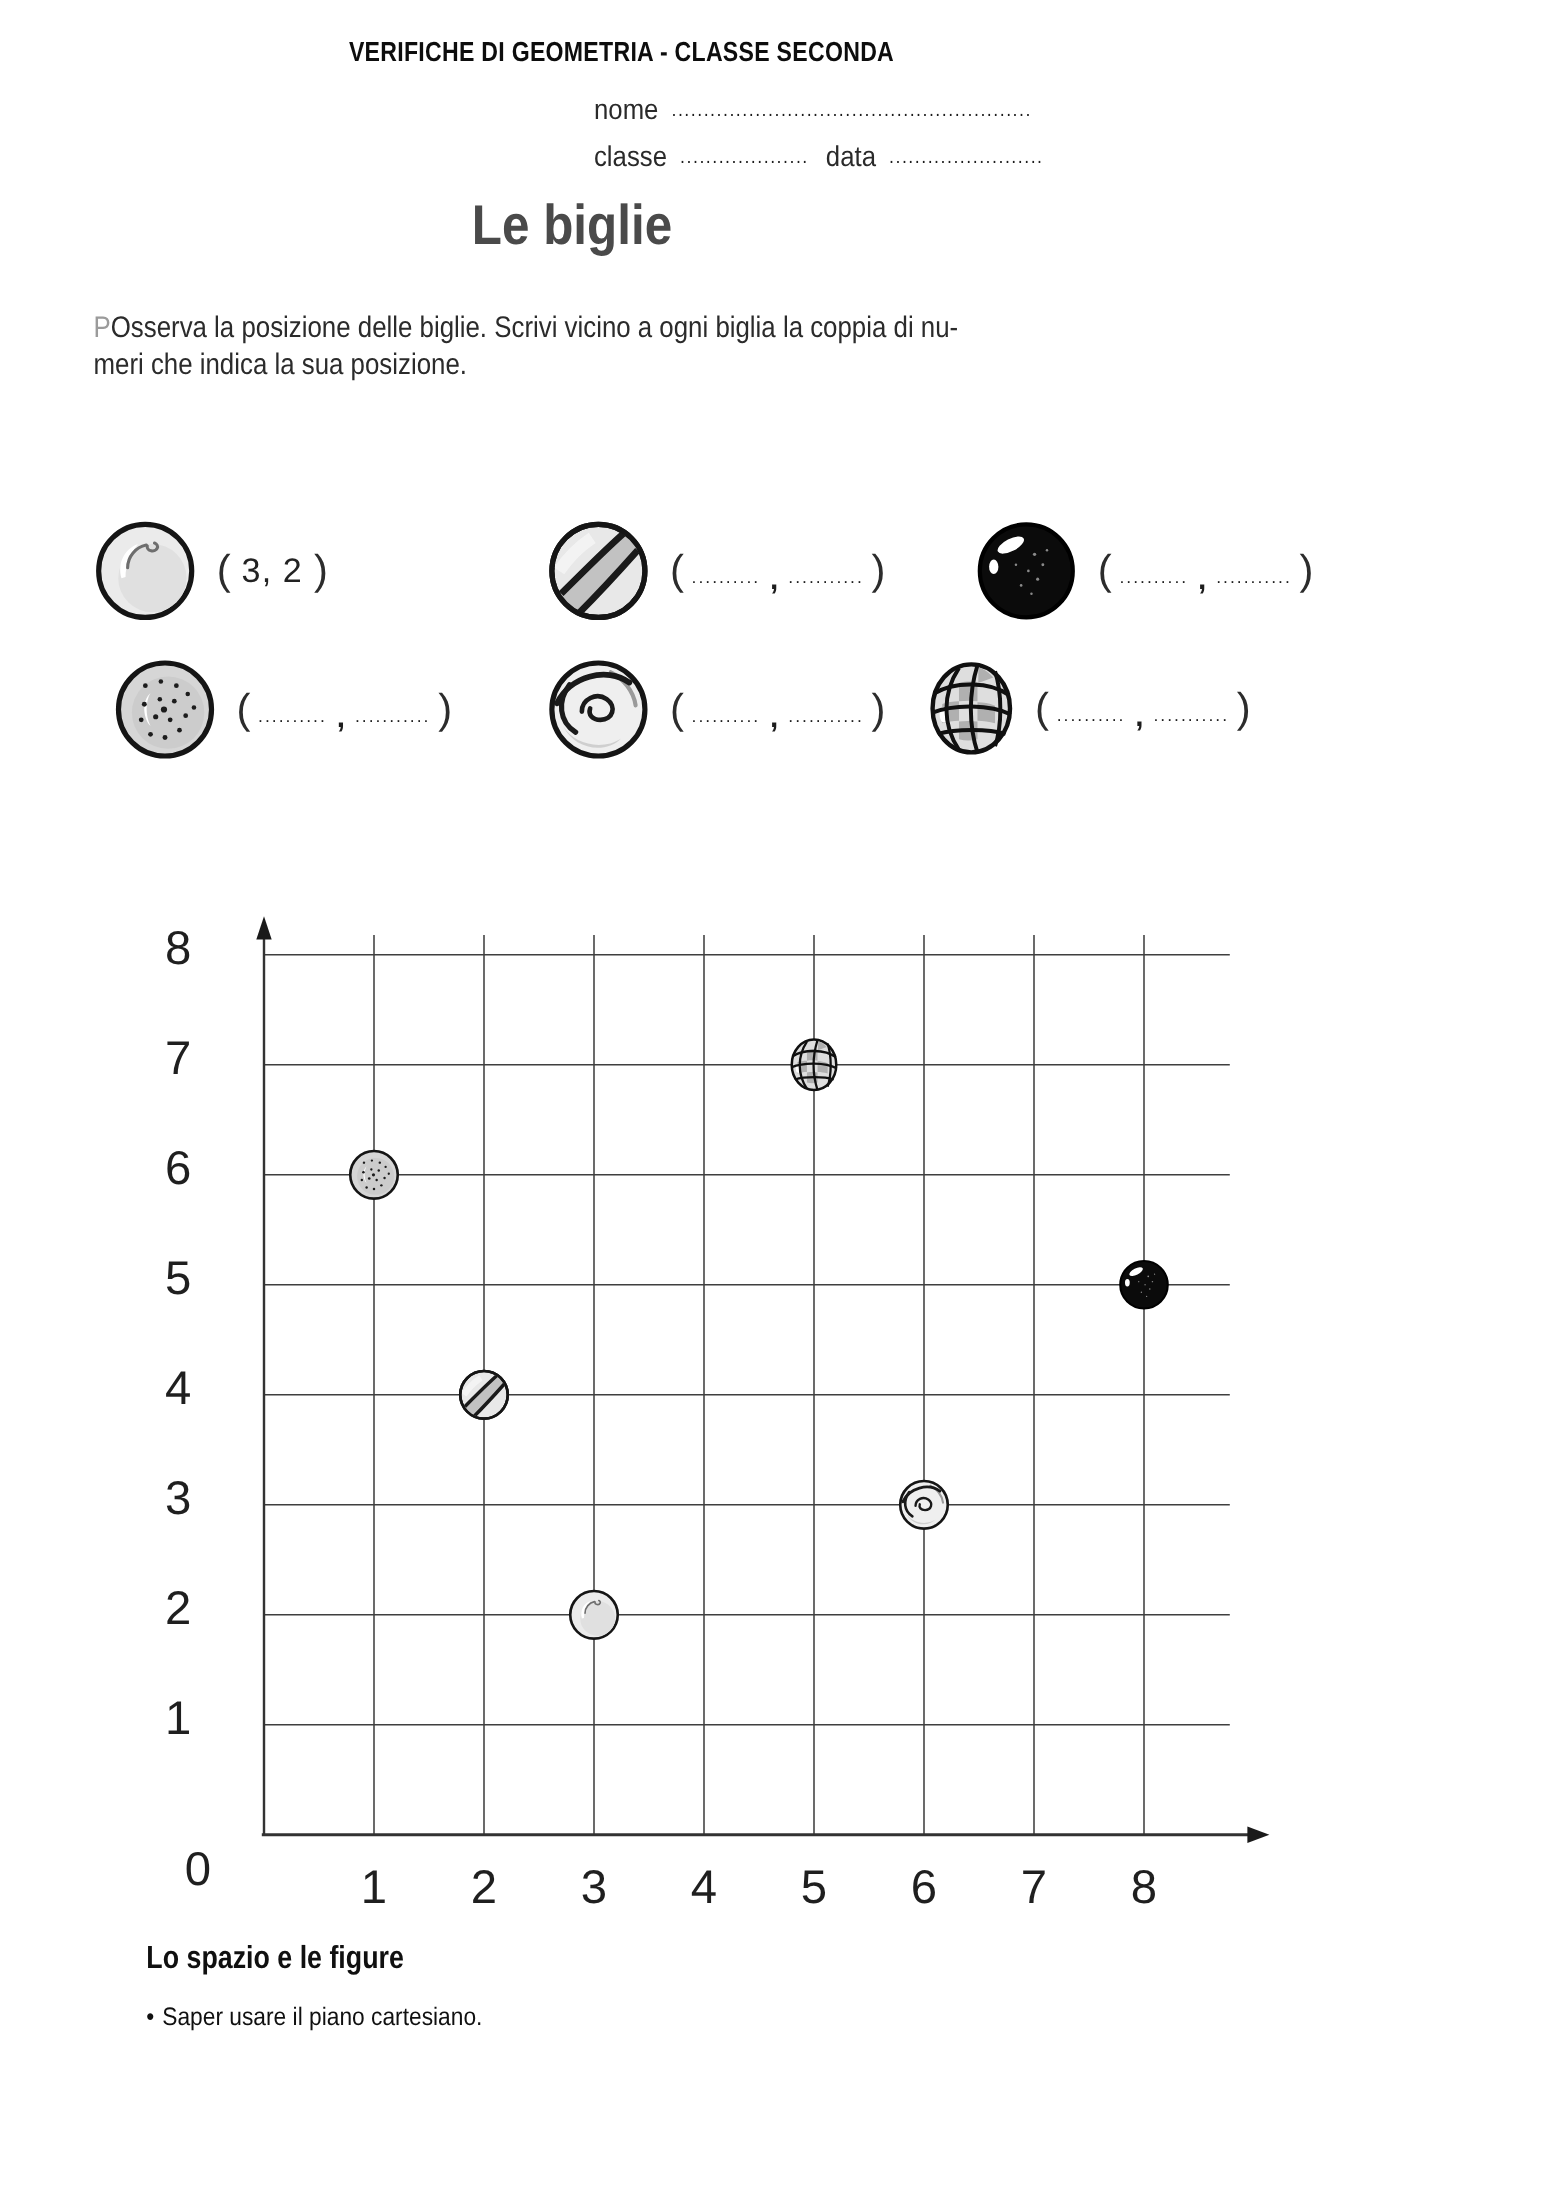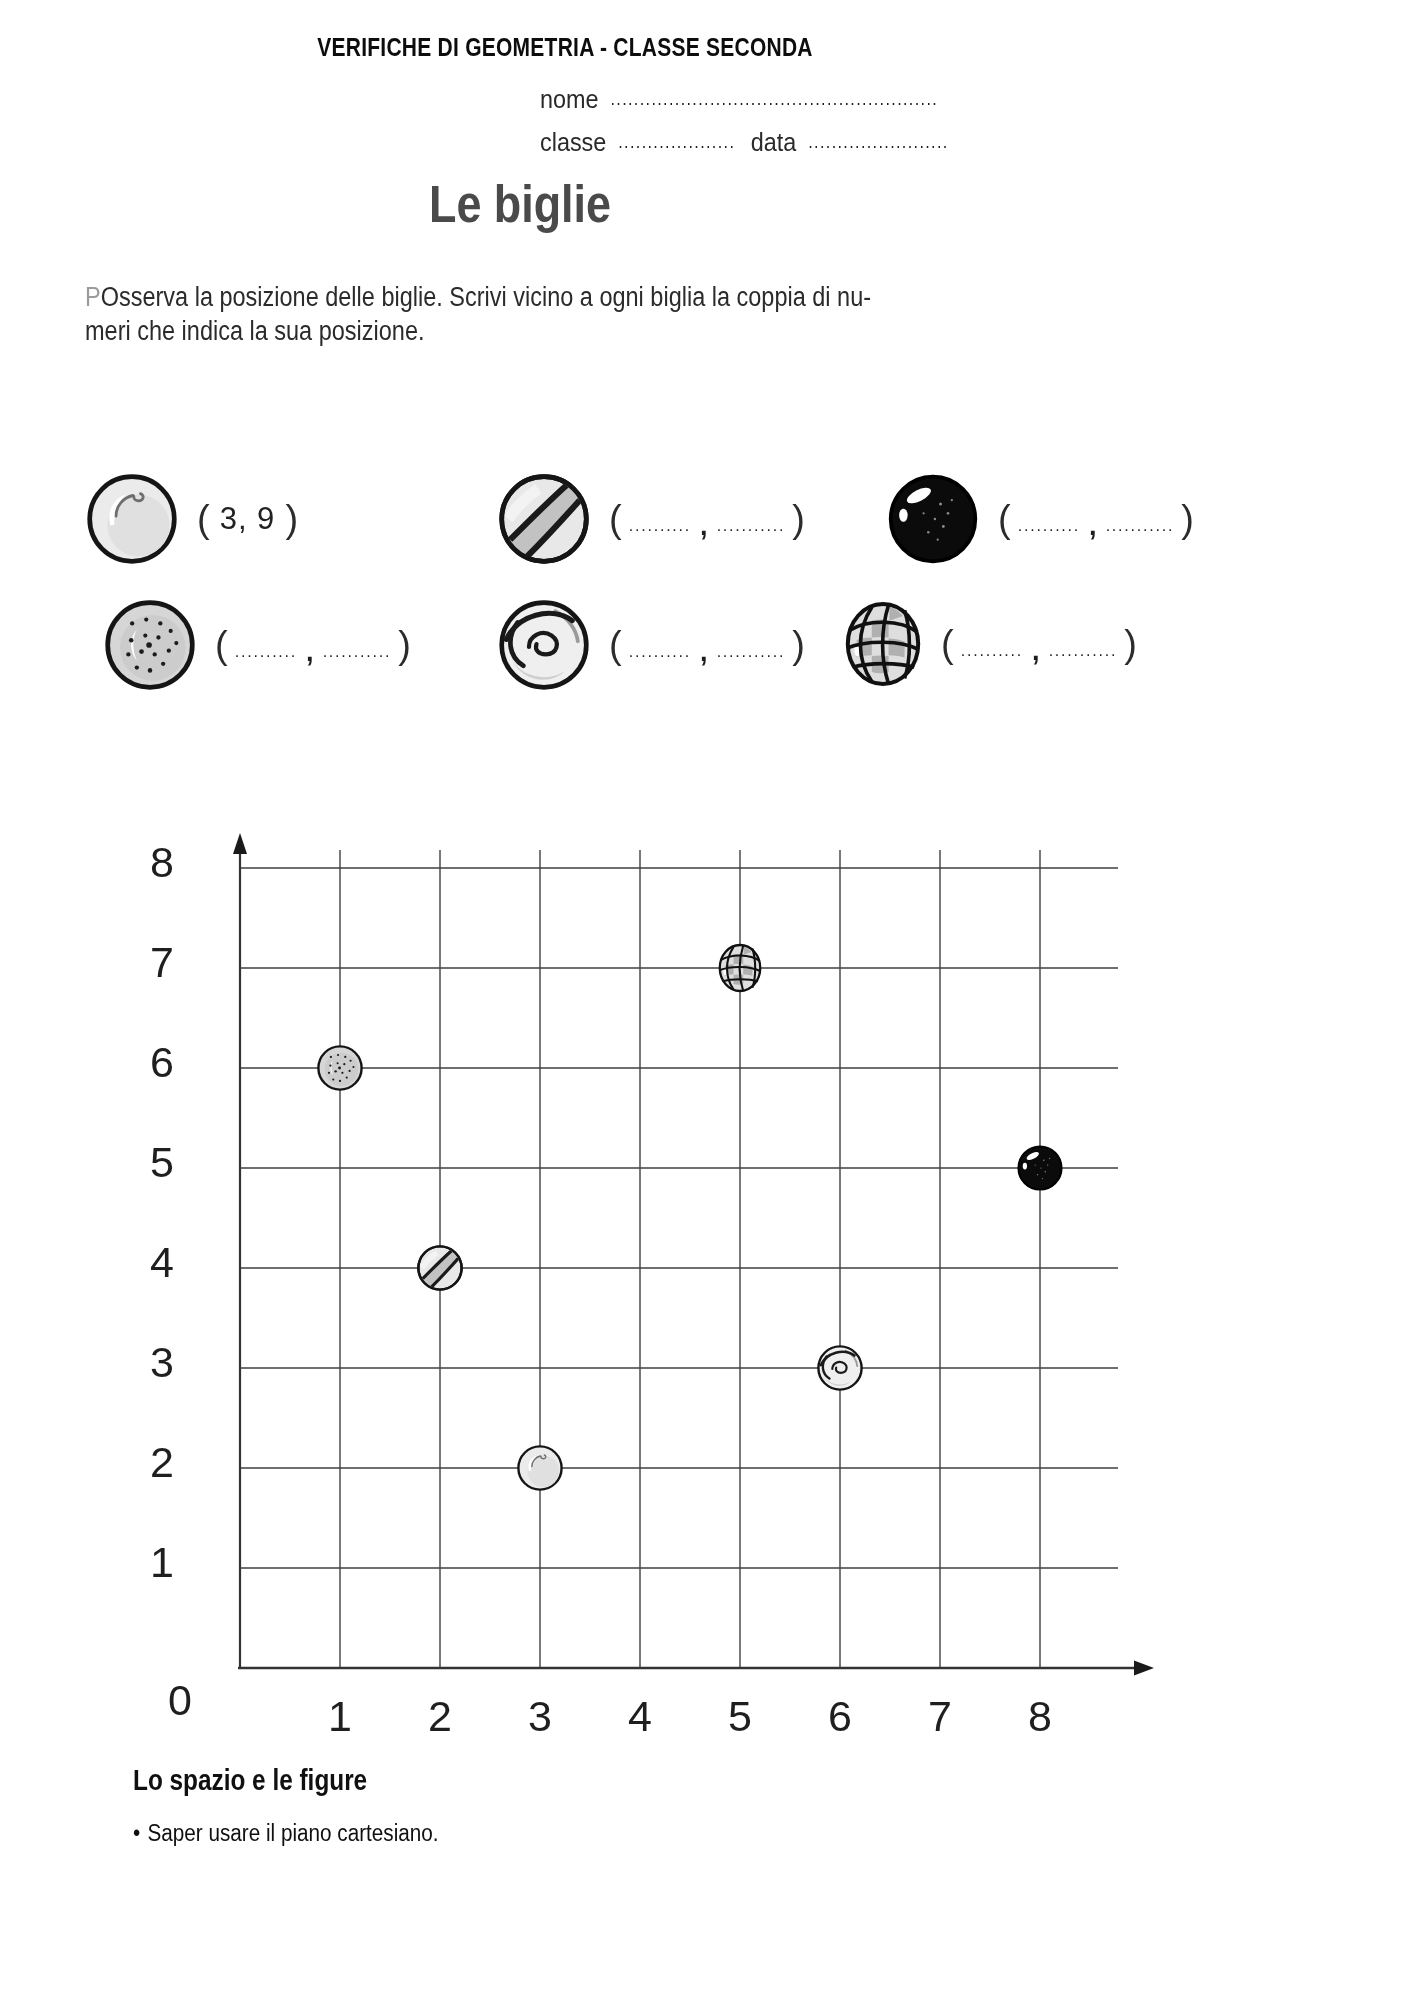--- a/index.html
+++ b/index.html
@@ -77,21 +77,21 @@
   <div class="legend-item" style="left:85px;top:472px;">
     <svg id="tpl-shiny" class="marble-svg" width="94" height="94" viewBox="0 0 100 100">
       <circle cx="50" cy="50" r="45" fill="#ebebeb" stroke="#151515" stroke-width="5"></circle>
       <circle cx="57" cy="57" r="33" fill="#e0e0e0"></circle>
       <path d="M27 57 C23 42 30 29 43 24 C35 34 31 45 31 56 Z" fill="#ffffff"></path>
       <path d="M33 47 C33 36 41 27 51 25" fill="none" stroke="#6e6e6e" stroke-width="3" stroke-linecap="round"></path>
       <path d="M52 26 a5 4 0 1 0 7 -3" fill="none" stroke="#6e6e6e" stroke-width="3" stroke-linecap="round"></path>
     </svg>
     <div class="answer">
       <span class="paren">(</span>
-      <span class="val">3, 9</span>
+      <span class="val">3, 2</span>
       <span class="paren">)</span>
     </div>
   </div>
 
   <div class="legend-item" style="left:497px;top:472px;">
     <svg id="tpl-striped" class="marble-svg" width="94" height="94" viewBox="0 0 100 100">
       <defs>
           <clipPath id="clip-striped">
             <circle cx="50" cy="50" r="43"></circle>
           </clipPath>

